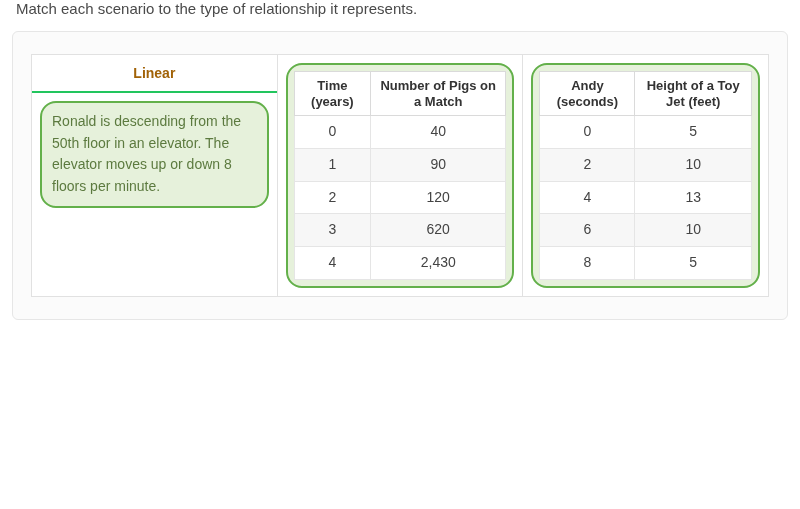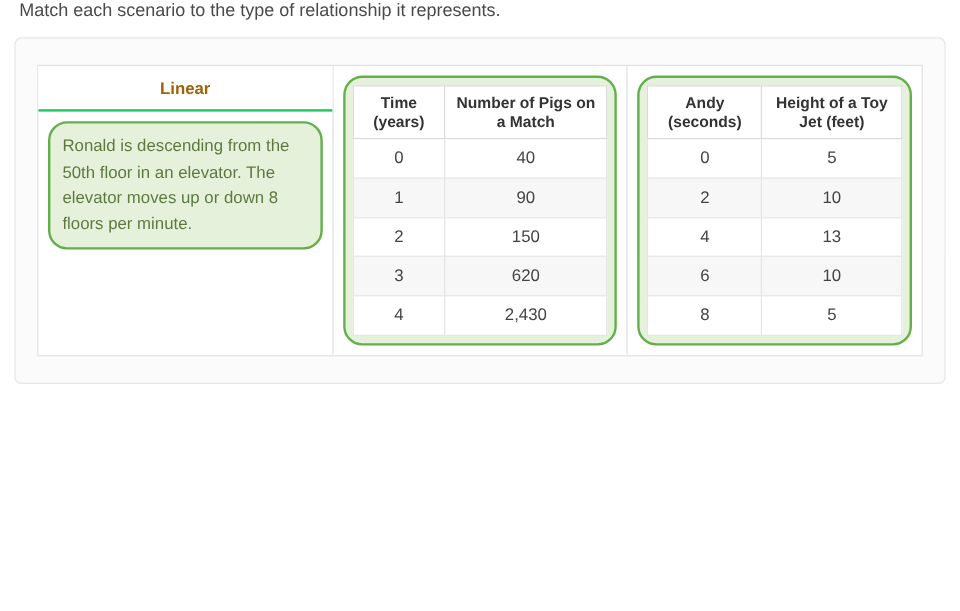--- a/index.html
+++ b/index.html
@@ -123,21 +123,21 @@
                 <tr>
                     <td>0</td>
                     <td>40</td>
                   </tr>
                 <tr>
                     <td>1</td>
                     <td>90</td>
                   </tr>
                 <tr>
                     <td>2</td>
-                    <td>150</td>
+                    <td>120</td>
                   </tr>
                 <tr>
                     <td>3</td>
                     <td>620</td>
                   </tr>
                 <tr>
                     <td>4</td>
                     <td>2,430</td>
                   </tr>
               </tbody>

